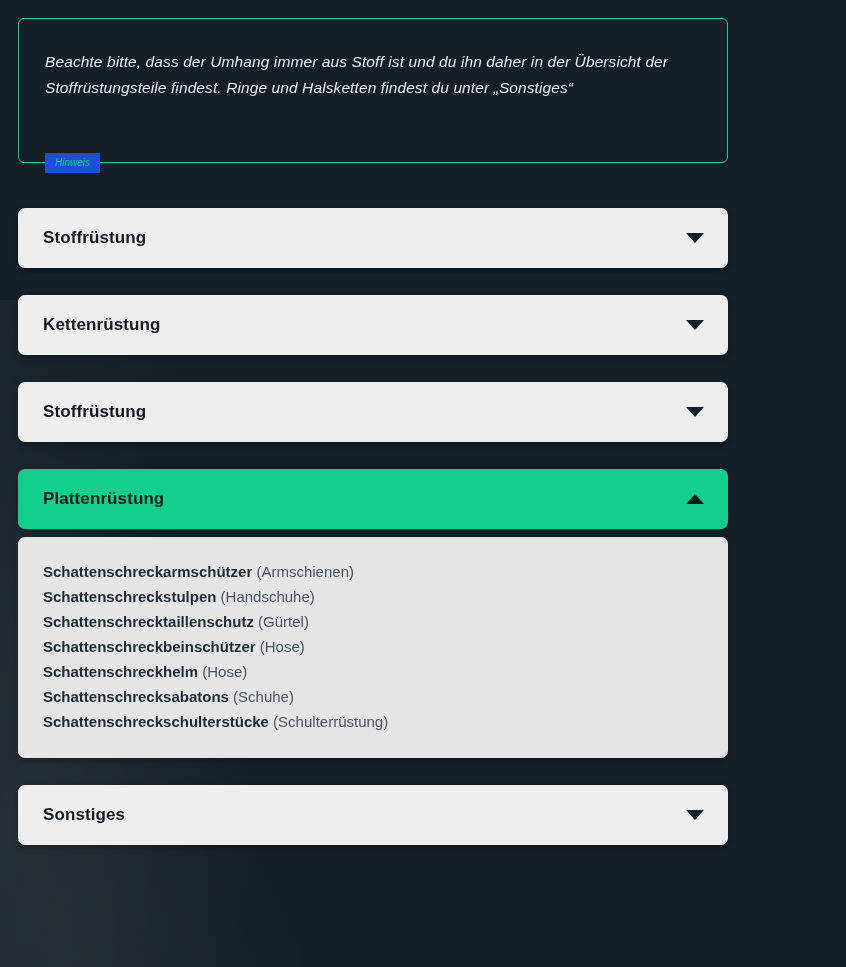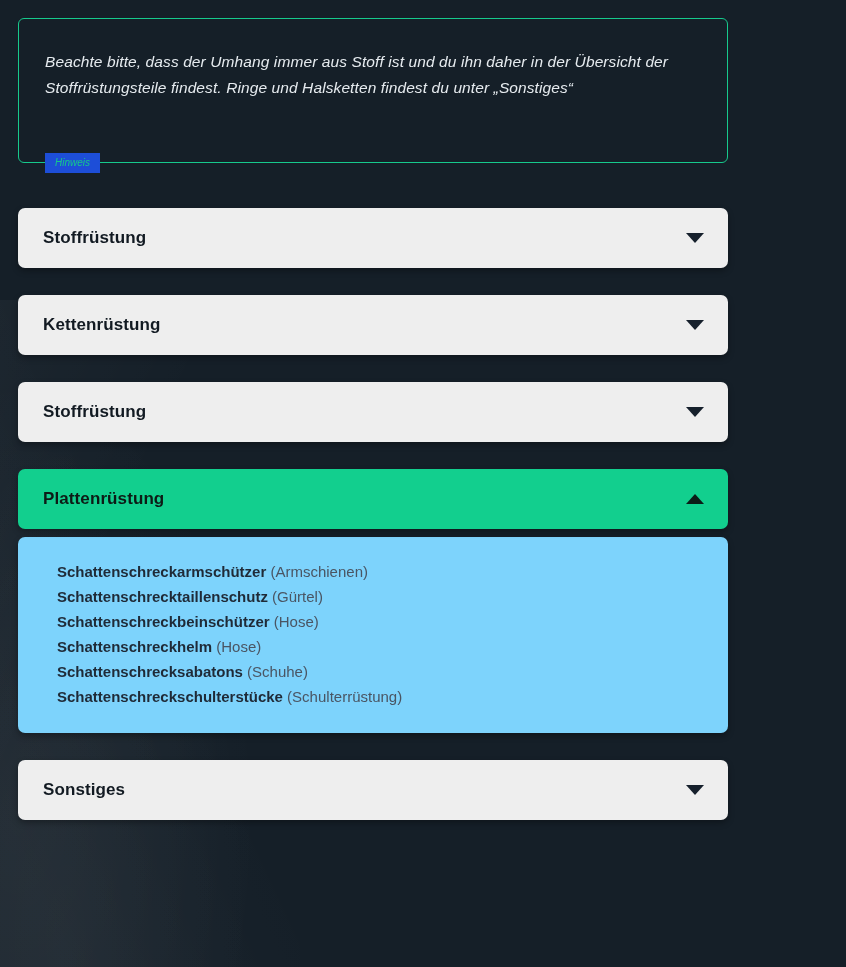--- a/index.html
+++ b/index.html
@@ -113,23 +113,23 @@
     height: 0;
     border-left: 9px solid transparent;
     border-right: 9px solid transparent;
     flex: 0 0 auto;
   }
   .tri.down { border-top: 10px solid #16202c; }
   .tri.up   { border-bottom: 10px solid #0b1d17; }
 
   .acc-panel {
     margin-top: 8px;
-    background: #7dd3fc;
+    background: #e5e5e5;
     border-radius: 7px;
-    padding: 22px 25px 24px 39px;
+    padding: 22px 25px 24px 25px;
     box-shadow: 0 3px 6px rgba(0,0,0,0.30);
   }
 
   .item-row {
     font-size: 15px;
     line-height: 25px;
     color: #2c3845;
     white-space: nowrap;
   }
 
@@ -182,20 +182,24 @@
       <div class="acc-header active">
         <span class="acc-title">Plattenrüstung</span>
         <span class="tri up"></span>
       </div>
       <div class="acc-panel">
         <div class="item-row">
           <span class="item-name">Schattenschreckarmschützer</span>
           <span class="item-desc">(Armschienen)</span>
         </div>
         <div class="item-row">
+          <span class="item-name">Schattenschreckstulpen</span>
+          <span class="item-desc">(Handschuhe)</span>
+        </div>
+        <div class="item-row">
           <span class="item-name">Schattenschrecktaillenschutz</span>
           <span class="item-desc">(Gürtel)</span>
         </div>
         <div class="item-row">
           <span class="item-name">Schattenschreckbeinschützer</span>
           <span class="item-desc">(Hose)</span>
         </div>
         <div class="item-row">
           <span class="item-name">Schattenschreckhelm</span>
           <span class="item-desc">(Hose)</span>

